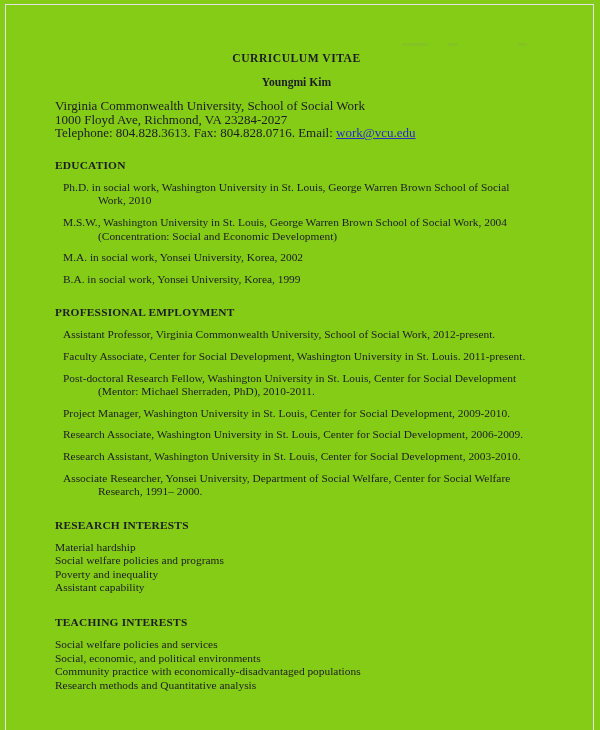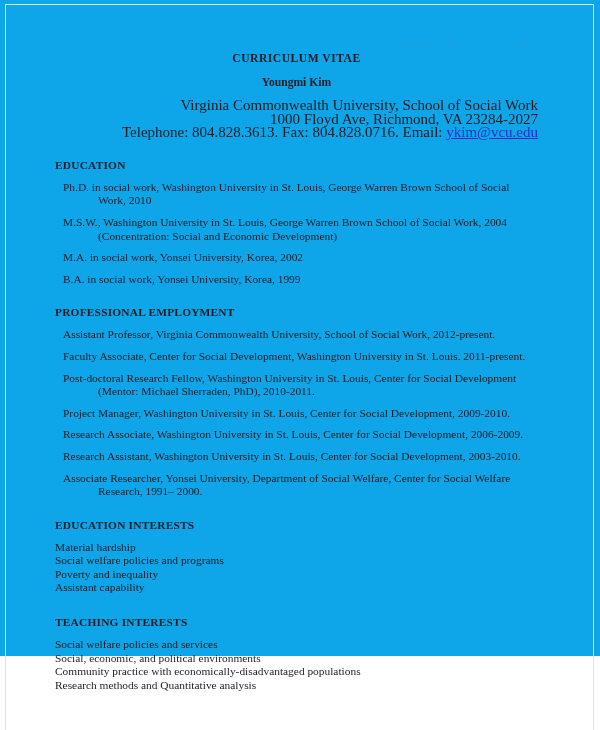--- a/index.html
+++ b/index.html
@@ -11,22 +11,22 @@
     width: 600px;
     height: 730px;
     overflow: hidden;
     font-family: "Liberation Serif", "DejaVu Serif", serif;
     color: #1c1c24;
   }
 
   #page {
     position: relative;
     width: 600px;
-    height: 656px;
-    background: #0ea5e9;
+    height: 730px;
+    background: #84cc16;
     box-sizing: border-box;
     text-decoration: underline;
   }
 
   
   .page-border {
     position: absolute;
     left: 5px;
     top: 4px;
     width: 589px;
@@ -77,22 +77,22 @@
     line-height: 13px;
   }
   .person-name {
     text-align: center;
     font-weight: bold;
     font-size: 11.6px;
     margin: 0 0 10px 0;
     line-height: 13px;
   }
   .address-block {
-    text-align: right;
-    font-size: 15px;
+    text-align: left;
+    font-size: 13px;
     line-height: 13.6px;
     margin: 5px 0 0 0;
   }
   .address-line { display: block; }
   .email-link {
     color: #2b2bc8;
     text-decoration: underline;
   }
 
   
@@ -144,21 +144,21 @@
 
   <div class="content">
 
     <div class="doc-title">CURRICULUM VITAE</div>
 
     <div class="person-name">Youngmi Kim</div>
 
     <div class="address-block">
       <span class="address-line">Virginia Commonwealth University, School of Social Work</span>
       <span class="address-line">1000 Floyd Ave, Richmond, VA 23284-2027</span>
-      <span class="address-line"><span>Telephone: 804.828.3613. Fax: 804.828.0716. Email: </span><a class="email-link" href="#">ykim@vcu.edu</a></span>
+      <span class="address-line"><span>Telephone: 804.828.3613. Fax: 804.828.0716. Email: </span><a class="email-link" href="#">work@vcu.edu</a></span>
     </div>
 
     <div class="section section-education">
       <div class="section-heading">EDUCATION</div>
       <ul class="entry-list entries-spaced">
         <li class="entry">Ph.D. in social work, Washington University in St. Louis, George Warren Brown School of Social Work, 2010</li>
         <li class="entry">M.S.W., Washington University in St. Louis, George Warren Brown School of Social Work, 2004 (Concentration: Social and Economic Development)</li>
         <li class="entry">M.A. in social work, Yonsei University, Korea, 2002</li>
         <li class="entry">B.A. in social work, Yonsei University, Korea, 1999</li>
       </ul>
@@ -171,21 +171,21 @@
         <li class="entry">Faculty Associate, Center for Social Development, Washington University in St. Louis. 2011-present.</li>
         <li class="entry">Post-doctoral Research Fellow, Washington University in St. Louis, Center for Social Development (Mentor: Michael Sherraden, PhD), 2010-2011.</li>
         <li class="entry">Project Manager, Washington University in St. Louis, Center for Social Development, 2009-2010.</li>
         <li class="entry">Research Associate, Washington University in St. Louis, Center for Social Development, 2006-2009.</li>
         <li class="entry">Research Assistant, Washington University in St. Louis, Center for Social Development, 2003-2010.</li>
         <li class="entry">Associate Researcher, Yonsei University, Department of Social Welfare, Center for Social Welfare Research, 1991– 2000.</li>
       </ul>
     </div>
 
     <div class="section section-research">
-      <div class="section-heading">EDUCATION INTERESTS</div>
+      <div class="section-heading">RESEARCH INTERESTS</div>
       <ul class="entry-list">
         <li class="plain-item">Material hardship</li>
         <li class="plain-item">Social welfare policies and programs</li>
         <li class="plain-item">Poverty and inequality</li>
         <li class="plain-item">Assistant capability</li>
       </ul>
     </div>
 
     <div class="section section-teaching">
       <div class="section-heading">TEACHING INTERESTS</div>

